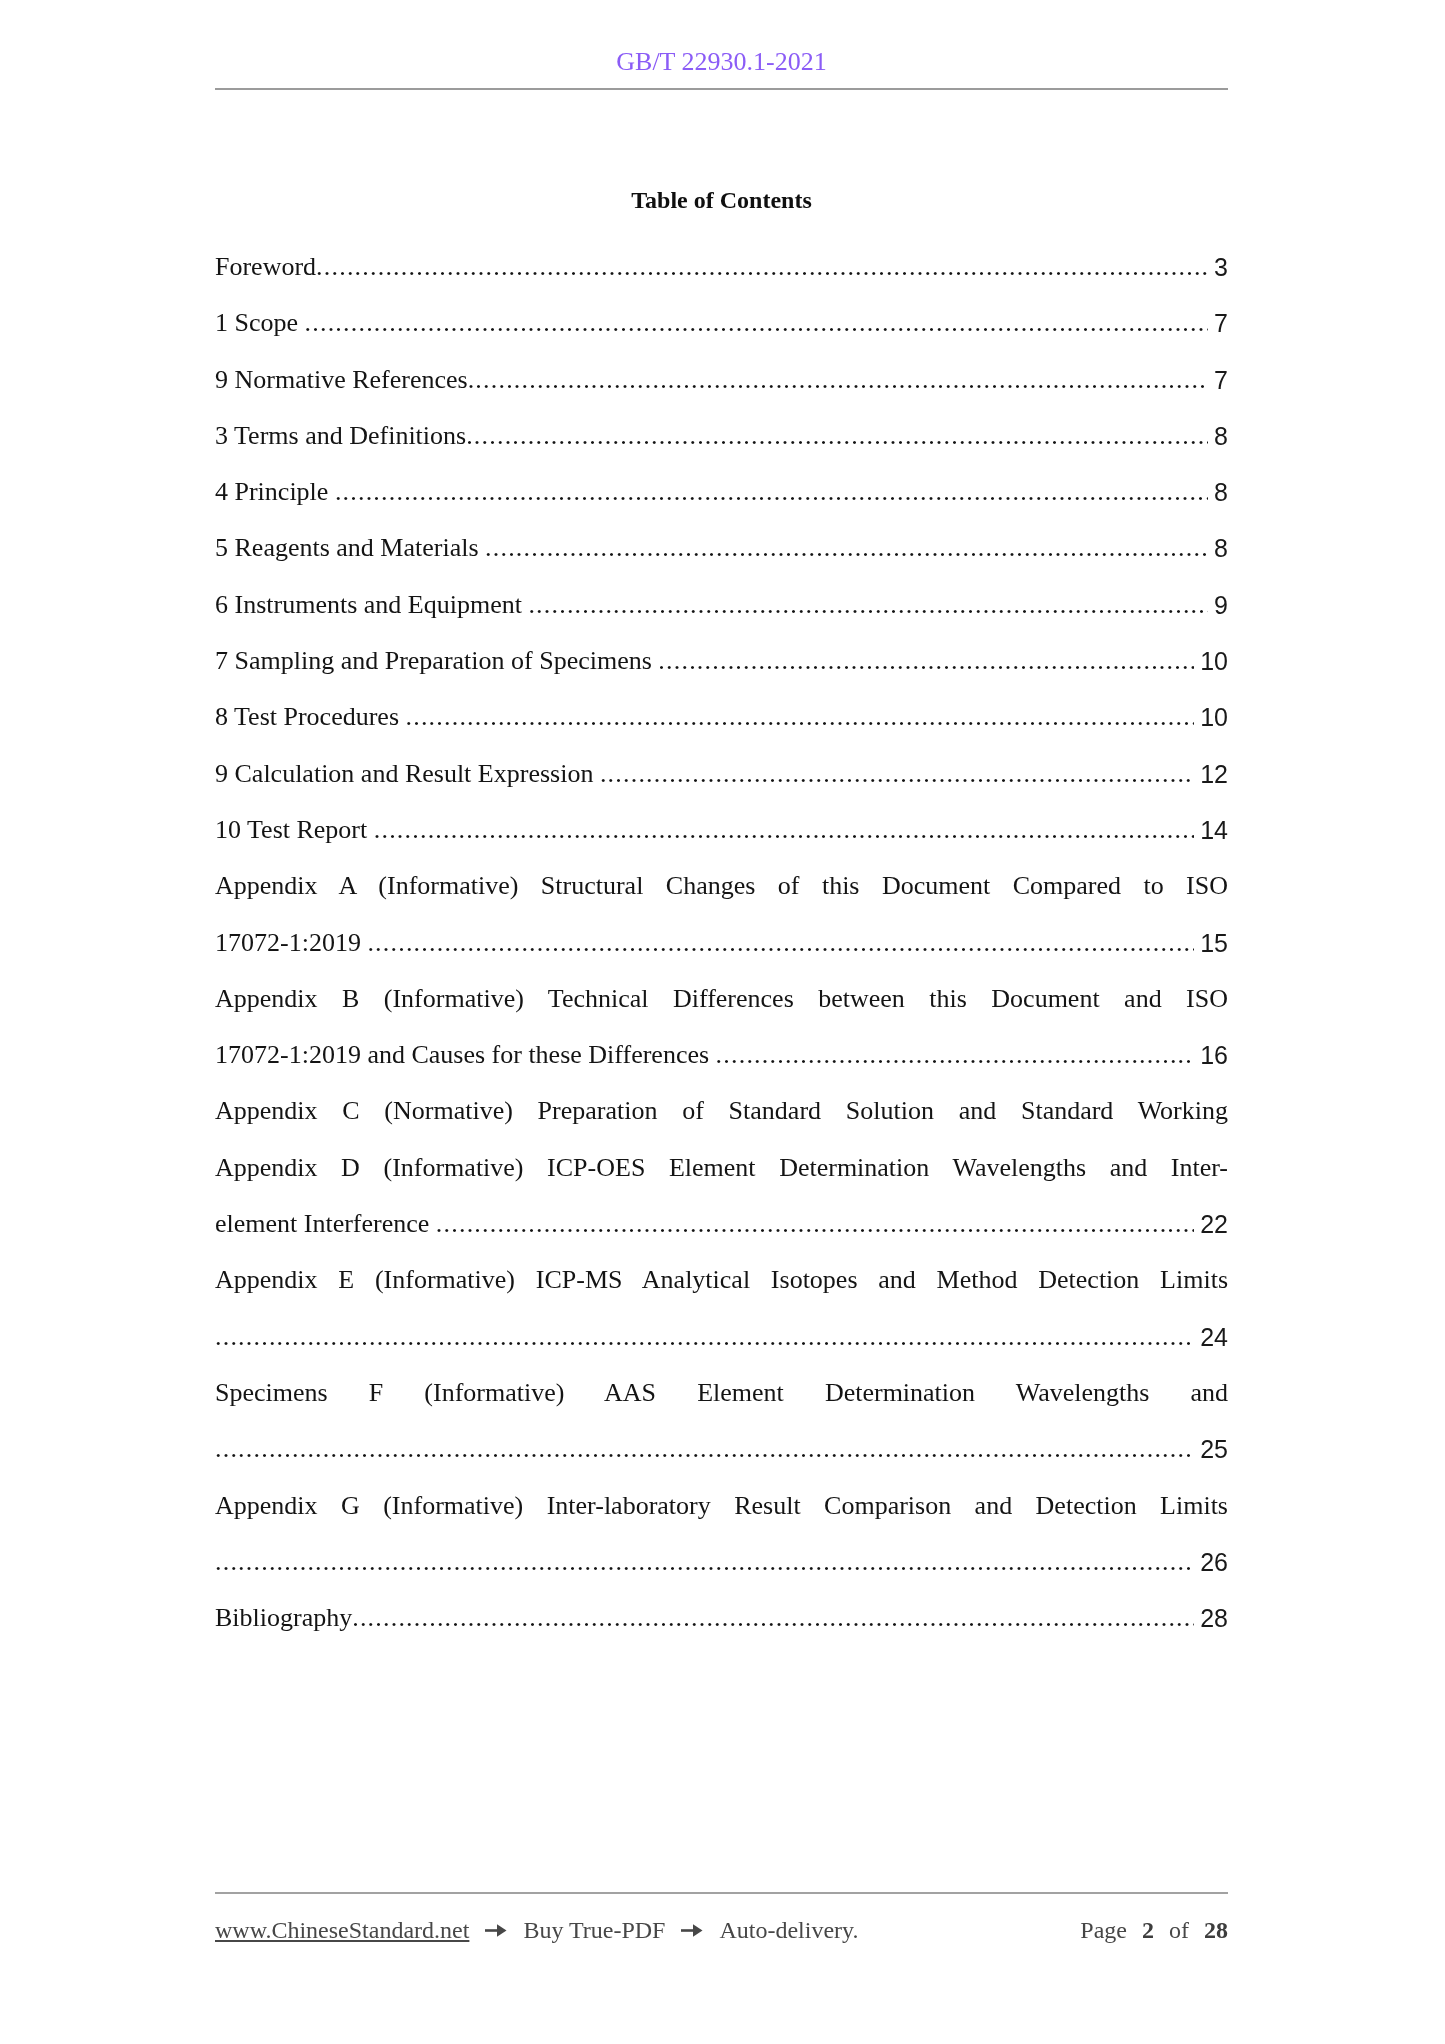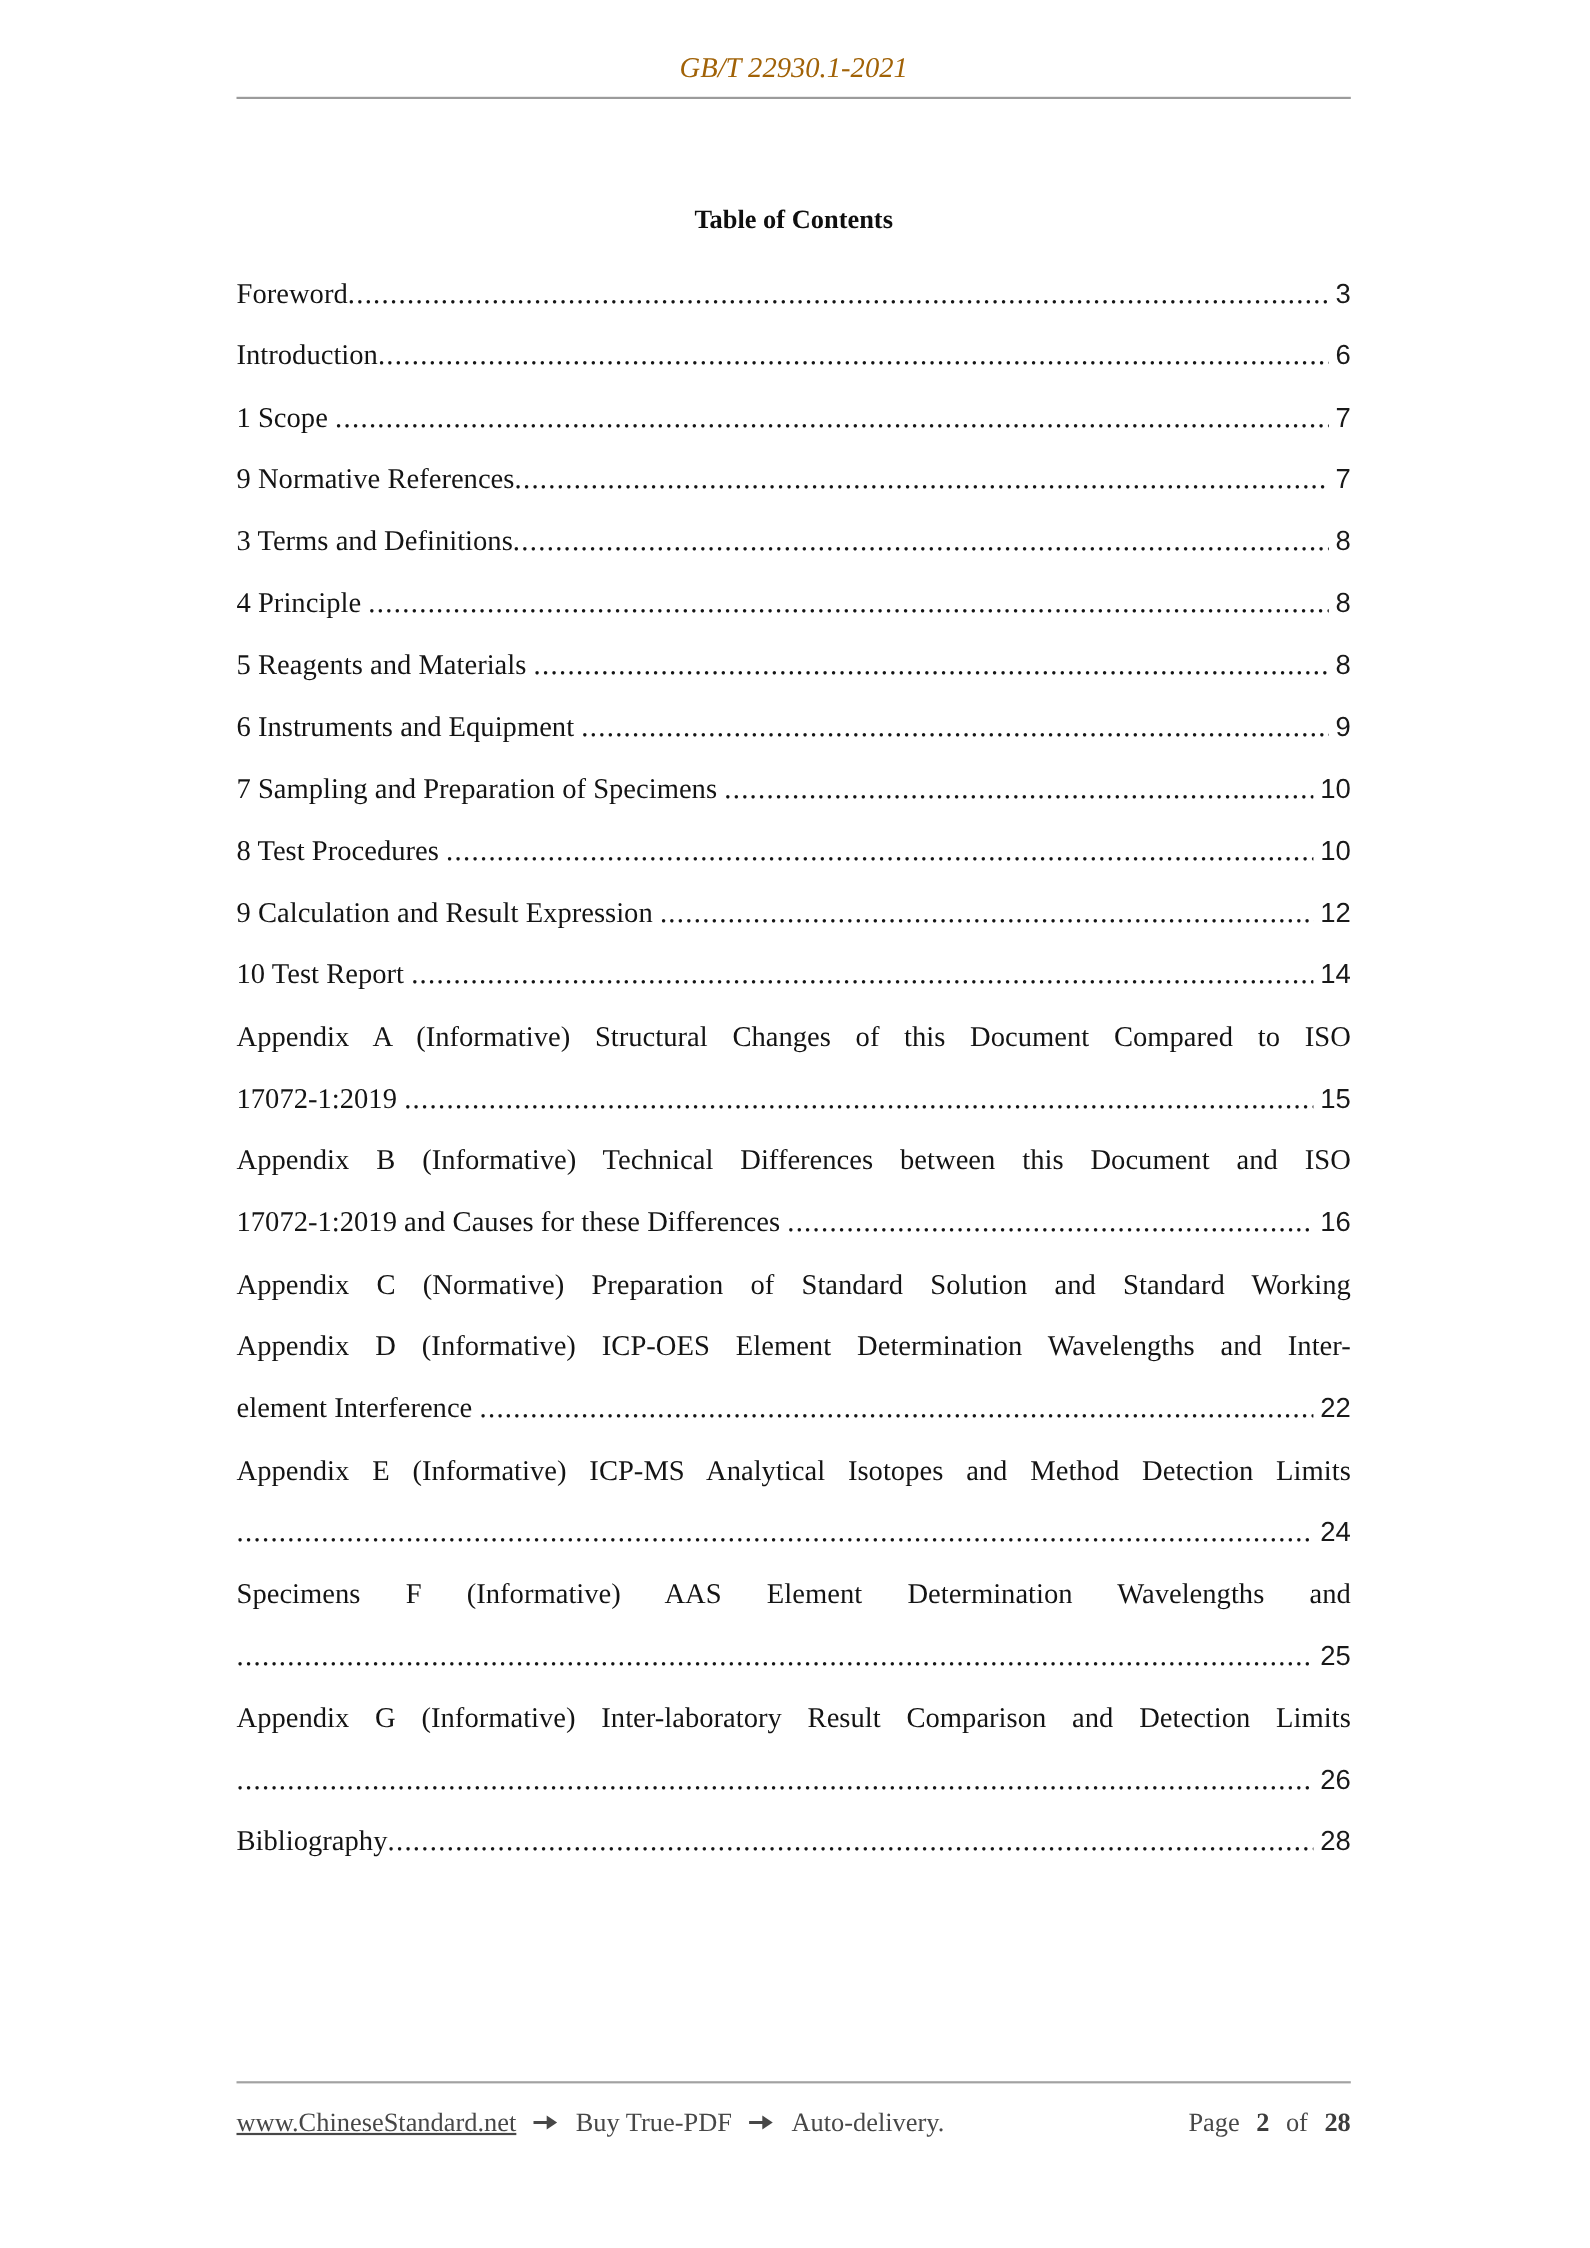--- a/index.html
+++ b/index.html
@@ -6,21 +6,21 @@
   .page{
     position:relative;
     width:1445px;height:2044px;
     background:#ffffff;
     font-family:"Liberation Serif","DejaVu Serif",serif;
     color:#141414;
     overflow:hidden;
   }
   .header-code{
     position:absolute;top:46px;left:215px;right:217px;
-    text-align:center;font-size:26px;line-height:32px;color:#a16207;font-style:italic;
+    text-align:center;font-size:26px;line-height:32px;color:#8b5cf6;
   }
   .header-rule{
     position:absolute;top:88px;left:215px;right:217px;
     border-top:2px solid #9b9b9b;height:0;
   }
   .toc-title{
     position:absolute;top:182px;left:215px;right:217px;
     text-align:center;font-size:24px;line-height:36px;font-weight:700;color:#0f0f0f;
   }
   .toc{
@@ -81,25 +81,20 @@
 
   <div class="toc-title">Table of Contents</div>
 
   <div class="toc">
     <div class="toc-line">
       <span class="toc-text">Foreword</span>
       <span class="toc-dots"></span>
       <span class="toc-page">3</span>
     </div>
 
-    <div class="toc-line">
-      <span class="toc-text">Introduction</span>
-      <span class="toc-dots"></span>
-      <span class="toc-page">6</span>
-    </div>
 
     <div class="toc-line">
       <span class="toc-text">1 Scope </span>
       <span class="toc-dots"></span>
       <span class="toc-page">7</span>
     </div>
 
     <div class="toc-line">
       <span class="toc-text">9 Normative References</span>
       <span class="toc-dots"></span>

